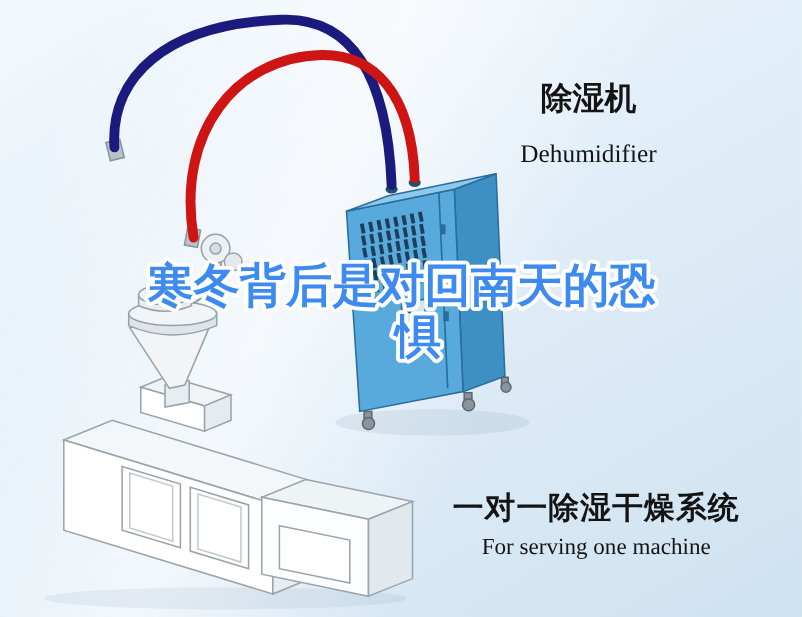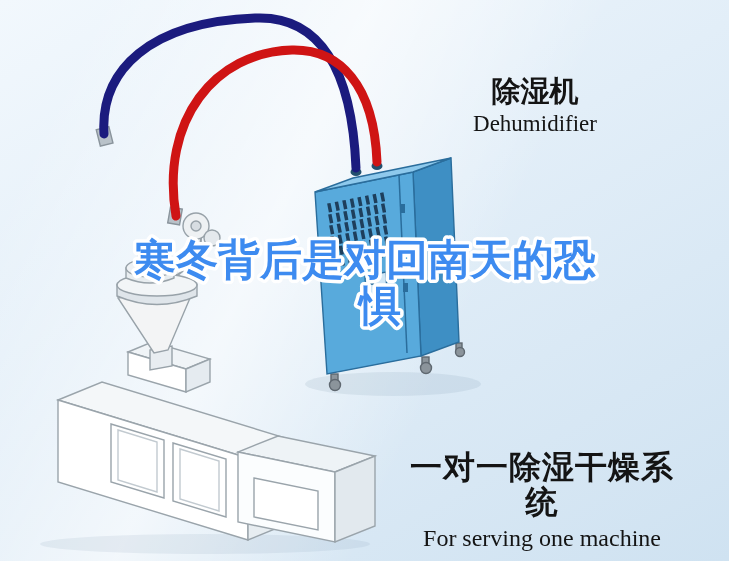--- a/index.html
+++ b/index.html
@@ -8,31 +8,31 @@
     font-family:"DejaVu Sans",sans-serif;
   }
   .stage{
     position:relative;width:729px;height:561px;
     background:
       linear-gradient(115deg, rgba(255,255,255,0) 10%, rgba(255,255,255,.65) 38%, rgba(255,255,255,0) 62%),
       linear-gradient(150deg,#f2f8fd 0%,#e2eef8 45%,#cfe2f1 100%);
   }
   .stage svg{position:absolute;left:0;top:0;}
   .label{position:absolute;text-align:center;color:#141414;line-height:1.1;}
-  .label .zh{display:block;font-weight:bold;font-family:Liberation Sans, sans-serif;}
-  .label .en{display:block;font-family:"Liberation Serif",serif;margin-top:3px;}
+  .label .zh{display:block;font-weight:bold;font-family:Liberation Mono, monospace;}
+  .label .en{display:block;font-family:"Liberation Serif",serif;margin-top:19px;}
   .lbl-dryer{left:30px;top:168px;width:170px;}
   .lbl-dryer .zh{font-size:27px;}
   .lbl-dryer .en{font-size:23px;}
   .lbl-dehum{left:440px;top:76px;width:190px;}
   .lbl-dehum .zh{font-size:29px;}
   .lbl-dehum .en{font-size:23px;}
   .lbl-system{left:396px;top:450px;width:292px;}
-  .lbl-system .zh{font-size:32px;letter-spacing:1px;}
-  .lbl-system .en{font-size:24px;margin-top:5px;}
+  .lbl-system .zh{font-size:28px;letter-spacing:1px;}
+  .lbl-system .en{font-size:21px;margin-top:5px;}
   .overlay-text{font-family:"DejaVu Sans",sans-serif;font-weight:bold;}
 </style>
 </head>
 <body>
 
 <div class="stage">
 
   <svg width="729" height="561" viewBox="0 0 729 561">
 
     <g>

